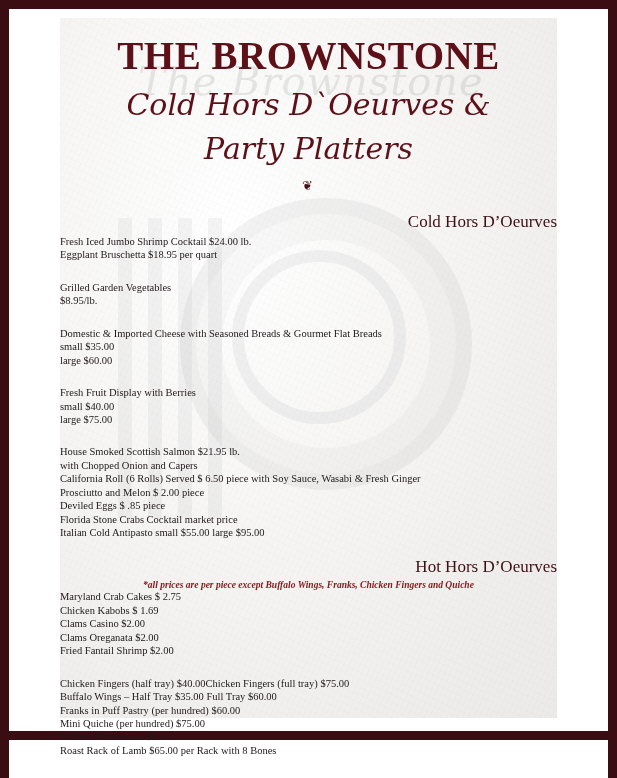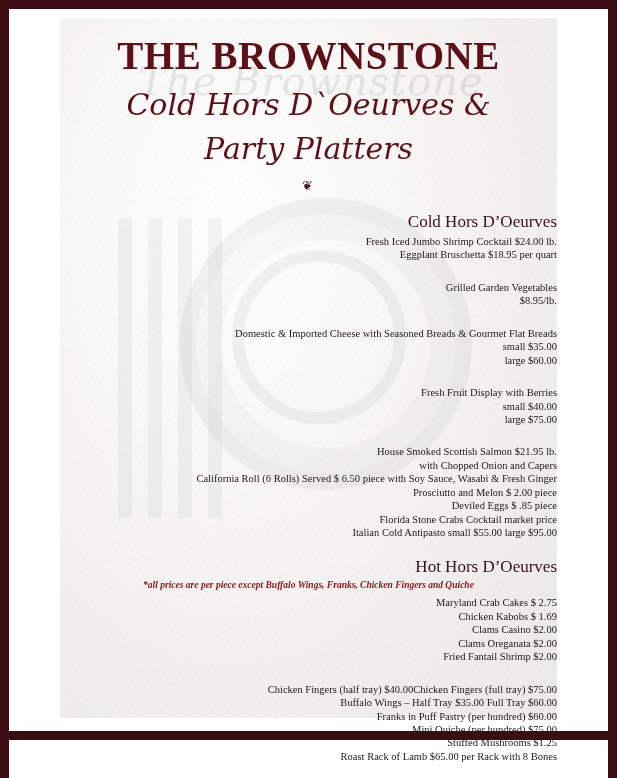--- a/index.html
+++ b/index.html
@@ -150,24 +150,24 @@
     margin-bottom: 3px;
   }
   .section-note {
     text-align: center;
     font-family: "Liberation Serif", serif;
     font-style: italic;
     font-weight: bold;
     font-size: 9.5px;
     color: #8b1a20;
     margin-top: 2px;
-    margin-bottom: 6px;
+    margin-bottom: 0;
   }
   .item-line {
-    text-align: right;
+    text-align: left;
     font-family: "Liberation Serif", serif;
     font-size: 10.5px;
     color: #20181a;
     line-height: 1.28;
   }
   .grp {
     margin-top: 19px;
   }
   .grp-tight {
     margin-top: 0;

